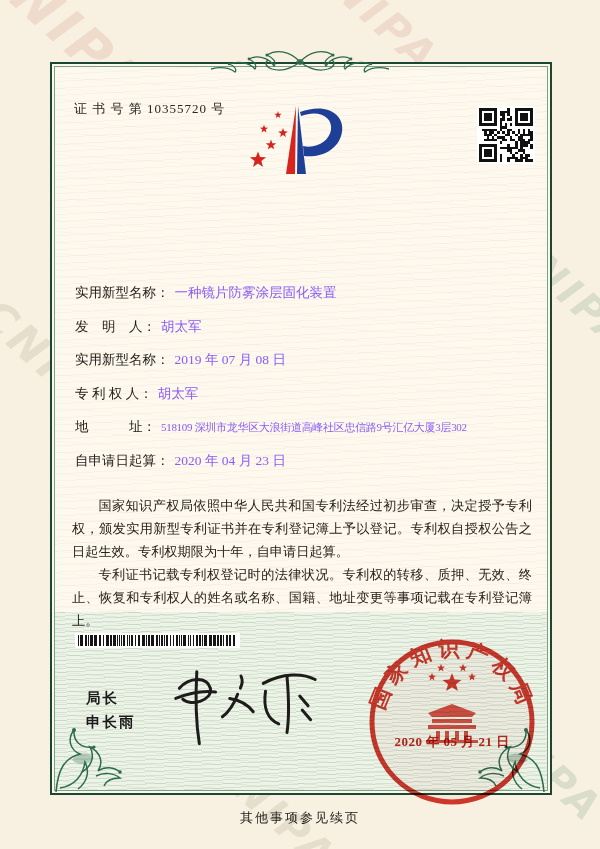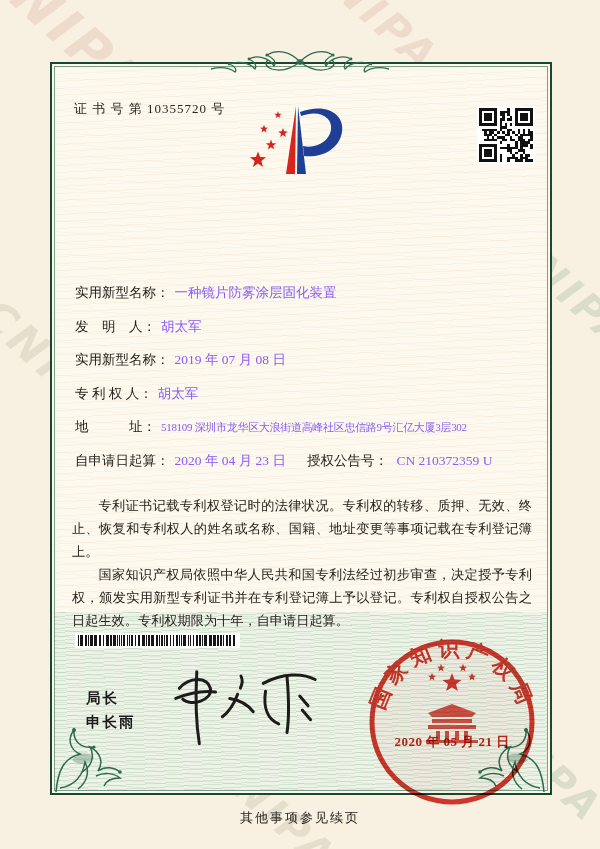--- a/index.html
+++ b/index.html
@@ -393,30 +393,26 @@
       <span class="field-label">专 利 权 人：</span>
       <span class="field-value">胡太军</span>
     </div>
     <div class="field-row addr">
       <span class="field-label">地　　　址：</span>
       <span class="field-value">518109 深圳市龙华区大浪街道高峰社区忠信路9号汇亿大厦3层302</span>
     </div>
     <div class="grant-row" style="position:relative;">
       <span>自申请日起算：</span>
       <span class="field-value">2020 年 04 月 23 日</span>
-      <span class="grant-no">
-        <span>授权公告号：</span>
-        <span class="field-value">CN 210372359 U</span>
-      </span>
     </div>
   </div>
 
   <div class="body-text">
+    <p>国家知识产权局依照中华人民共和国专利法经过初步审查，决定授予专利权，颁发实用新型专利证书并在专利登记簿上予以登记。专利权自授权公告之日起生效。专利权期限为十年，自申请日起算。</p>
     <p>专利证书记载专利权登记时的法律状况。专利权的转移、质押、无效、终止、恢复和专利权人的姓名或名称、国籍、地址变更等事项记载在专利登记簿上。</p>
-    <p>国家知识产权局依照中华人民共和国专利法经过初步审查，决定授予专利权，颁发实用新型专利证书并在专利登记簿上予以登记。专利权自授权公告之日起生效。专利权期限为十年，自申请日起算。</p>
   </div>
 
   <div class="barcode" id="barcode"><i style="width: 1px;"></i><s style="width: 1px;"></s><i style="width: 3px;"></i><s style="width: 2px;"></s><i style="width: 2px;"></i><s style="width: 1px;"></s><i style="width: 1px;"></i><s style="width: 1px;"></s><i style="width: 3px;"></i><s style="width: 1px;"></s><i style="width: 3px;"></i><s style="width: 2px;"></s><i style="width: 2px;"></i><s style="width: 2px;"></s><i style="width: 1px;"></i><s style="width: 2px;"></s><i style="width: 3px;"></i><s style="width: 1px;"></s><i style="width: 2px;"></i><s style="width: 1px;"></s><i style="width: 3px;"></i><s style="width: 1px;"></s><i style="width: 1px;"></i><s style="width: 1px;"></s><i style="width: 1px;"></i><s style="width: 1px;"></s><i style="width: 1px;"></i><s style="width: 1px;"></s><i style="width: 2px;"></i><s style="width: 2px;"></s><i style="width: 1px;"></i><s style="width: 1px;"></s><i style="width: 1px;"></i><s style="width: 1px;"></s><i style="width: 2px;"></i><s style="width: 2px;"></s><i style="width: 1px;"></i><s style="width: 2px;"></s><i style="width: 2px;"></i><s style="width: 2px;"></s><i style="width: 3px;"></i><s style="width: 1px;"></s><i style="width: 1px;"></i><s style="width: 1px;"></s><i style="width: 2px;"></i><s style="width: 1px;"></s><i style="width: 3px;"></i><s style="width: 2px;"></s><i style="width: 2px;"></i><s style="width: 1px;"></s><i style="width: 1px;"></i><s style="width: 1px;"></s><i style="width: 2px;"></i><s style="width: 1px;"></s><i style="width: 1px;"></i><s style="width: 1px;"></s><i style="width: 2px;"></i><s style="width: 2px;"></s><i style="width: 1px;"></i><s style="width: 2px;"></s><i style="width: 1px;"></i><s style="width: 2px;"></s><i style="width: 2px;"></i><s style="width: 1px;"></s><i style="width: 1px;"></i><s style="width: 1px;"></s><i style="width: 1px;"></i><s style="width: 1px;"></s><i style="width: 3px;"></i><s style="width: 2px;"></s><i style="width: 1px;"></i><s style="width: 1px;"></s><i style="width: 1px;"></i><s style="width: 2px;"></s><i style="width: 1px;"></i><s style="width: 2px;"></s><i style="width: 2px;"></i><s style="width: 1px;"></s><i style="width: 2px;"></i><s style="width: 1px;"></s><i style="width: 1px;"></i><s style="width: 1px;"></s><i style="width: 3px;"></i><s style="width: 2px;"></s><i style="width: 3px;"></i><s style="width: 1px;"></s><i style="width: 3px;"></i><s style="width: 1px;"></s><i style="width: 2px;"></i><s style="width: 1px;"></s><i style="width: 2px;"></i><s style="width: 1px;"></s><i style="width: 1px;"></i><s style="width: 2px;"></s><i style="width: 2px;"></i><s style="width: 1px;"></s><i style="width: 2px;"></i><s style="width: 2px;"></s><i style="width: 2px;"></i><s style="width: 2px;"></s></div>
 
   <div class="signer">
     <div>局长</div>
     <div>申长雨</div>
   </div>
 
   <svg class="signature" viewBox="0 0 175 90">

